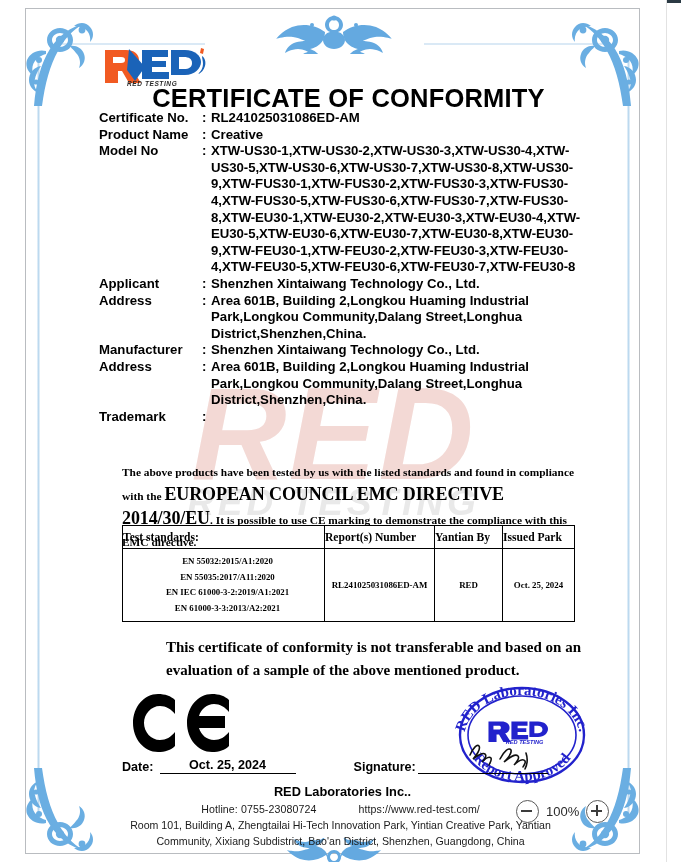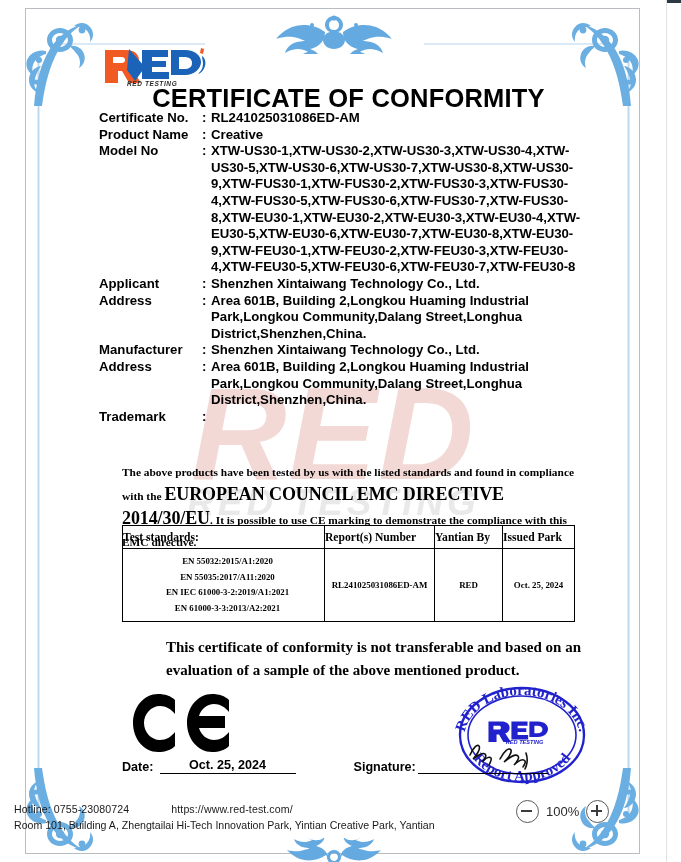--- a/index.html
+++ b/index.html
@@ -242,20 +242,21 @@
     left: 0; right: 0; top: 784px;
     text-align: center;
     font-size: 12.8px;
     font-weight: bold;
     color: #000;
     padding-left: 18px;
   }
   #footer {
     position: absolute;
     left: 0; right: 0; top: 801px;
+    text-align: center;
     font-size: 10.6px;
     color: #1a1a1a;
     line-height: 16px;
     padding-left: 14px;
   }
   #footer .line1 { letter-spacing: .1px; }
   #footer .hot { margin-right: 42px; }
 
   
   #zoom-ctl {
@@ -568,26 +569,28 @@
       </div>
 
       <div id="sign-row">
         <span class="lbl">Date:</span>
         <span class="ruled" id="date-value">Oct. 25, 2024</span>
         <span id="sig-gap"></span>
         <span class="lbl">Signature:</span>
         <span class="ruled" id="sig-value">&nbsp;</span>
       </div>
 
+      <div id="lab-name">RED Laboratories Inc..</div>
 
       <div id="footer">
         <div class="line1">
           <span class="hot">Hotline: 0755-23080724</span><span>https://www.red-test.com/</span>
         </div>
         <div>Room 101, Building A, Zhengtailai Hi-Tech Innovation Park, Yintian Creative Park, Yantian</div>
+        <div>Community, Xixiang Subdistrict, Bao'an District, Shenzhen, Guangdong, China</div>
       </div>
 
     </div>
   </div>
 
   <div id="zoom-ctl">
     <div class="zbtn minus"></div>
     <span id="zoom-pct">100%</span>
     <div class="zbtn plus"></div>
   </div>

